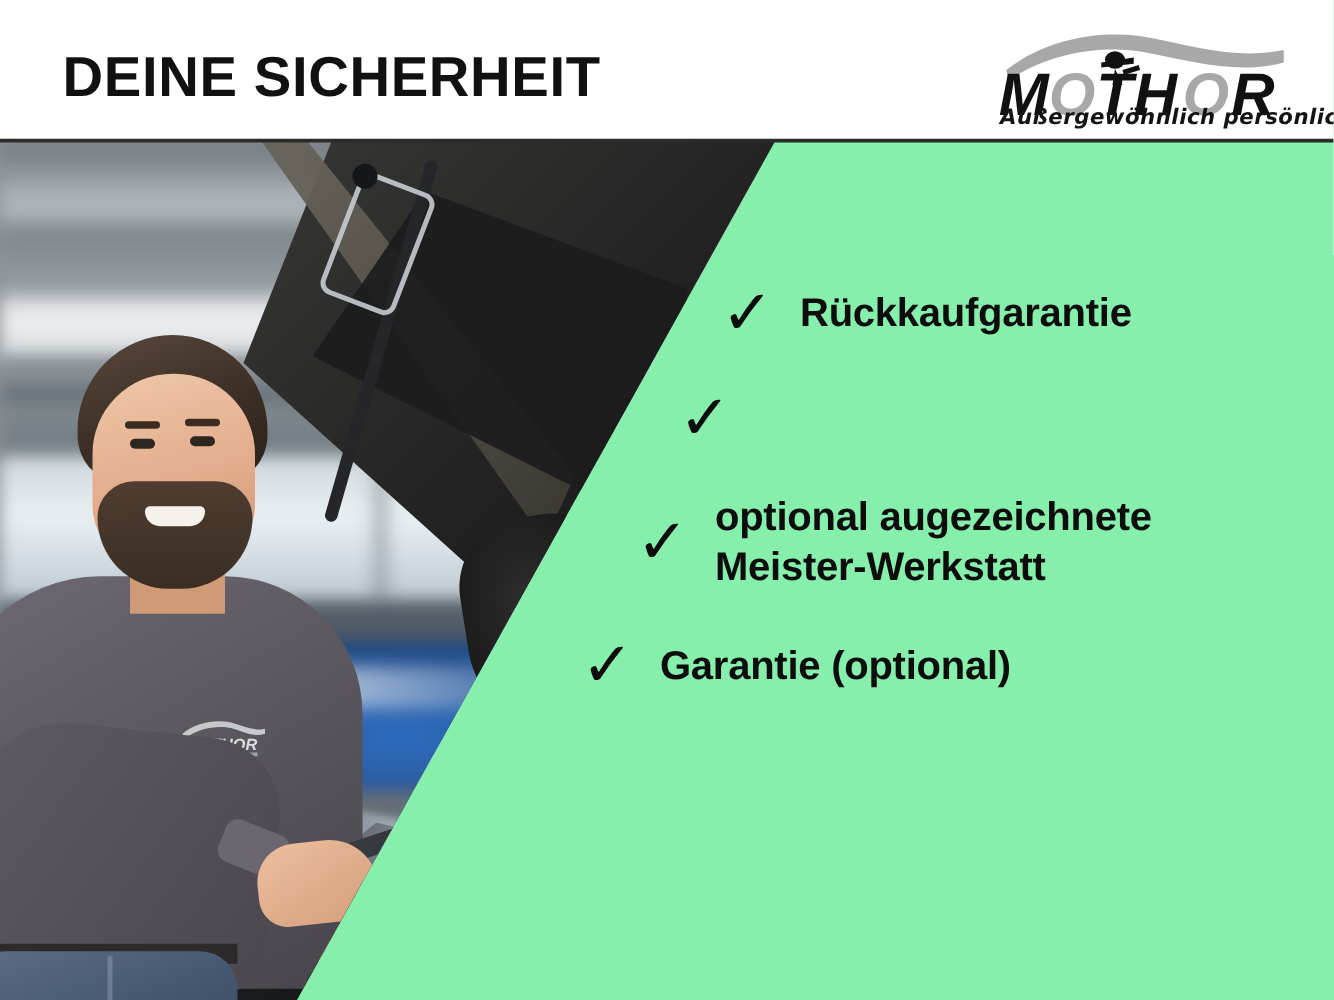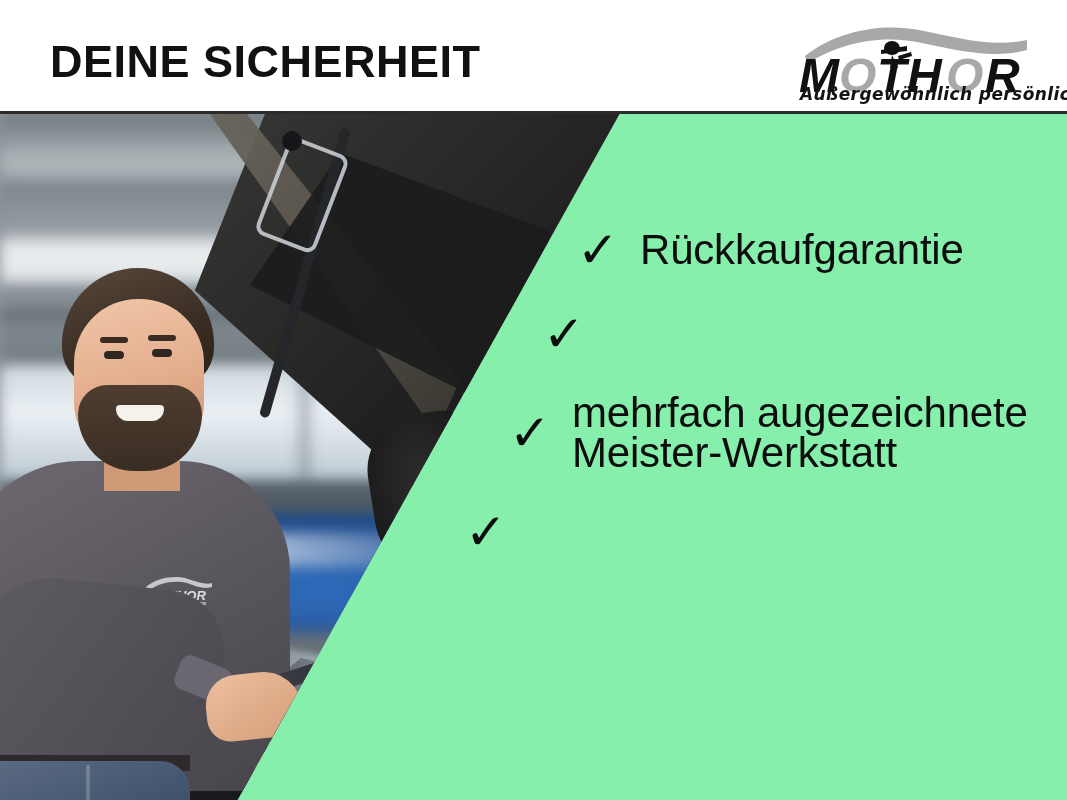--- a/index.html
+++ b/index.html
@@ -292,22 +292,22 @@
     flex: 0 0 auto;
     font-size: 50px;
     line-height: 1;
     font-weight: 700;
     color: #0c0c0c;
     width: 44px;
     text-align: center;
     font-family: "DejaVu Sans", sans-serif;
   }
   .check-label {
-    font-size: 42px;
-    font-weight: 400;
+    font-size: 32px;
+    font-weight: 700;
     color: #0d0d0d;
     line-height: 40px;
     letter-spacing: -0.2px;
     white-space: pre-line;
   }
 
   
   #row-0 { margin-left: 146px; }
   #row-1 { margin-left: 112px; }
   #row-2 { margin-left: 78px; }
@@ -421,23 +421,24 @@
       <span class="check-mark">✓</span>
       <span class="check-label">Rückkaufgarantie</span>
     </div>
 
     <div class="check-row" id="row-1">
       <span class="check-mark">✓</span>
     </div>
 
     <div class="check-row" id="row-2">
       <span class="check-mark">✓</span>
-      <span class="check-label">mehrfach augezeichnete
+      <span class="check-label">optional augezeichnete
 Meister-Werkstatt</span>
     </div>
 
     <div class="check-row" id="row-3">
       <span class="check-mark">✓</span>
+      <span class="check-label">Garantie (optional)</span>
     </div>
 
   </div>
 
 </div>
 
 </body></html>

